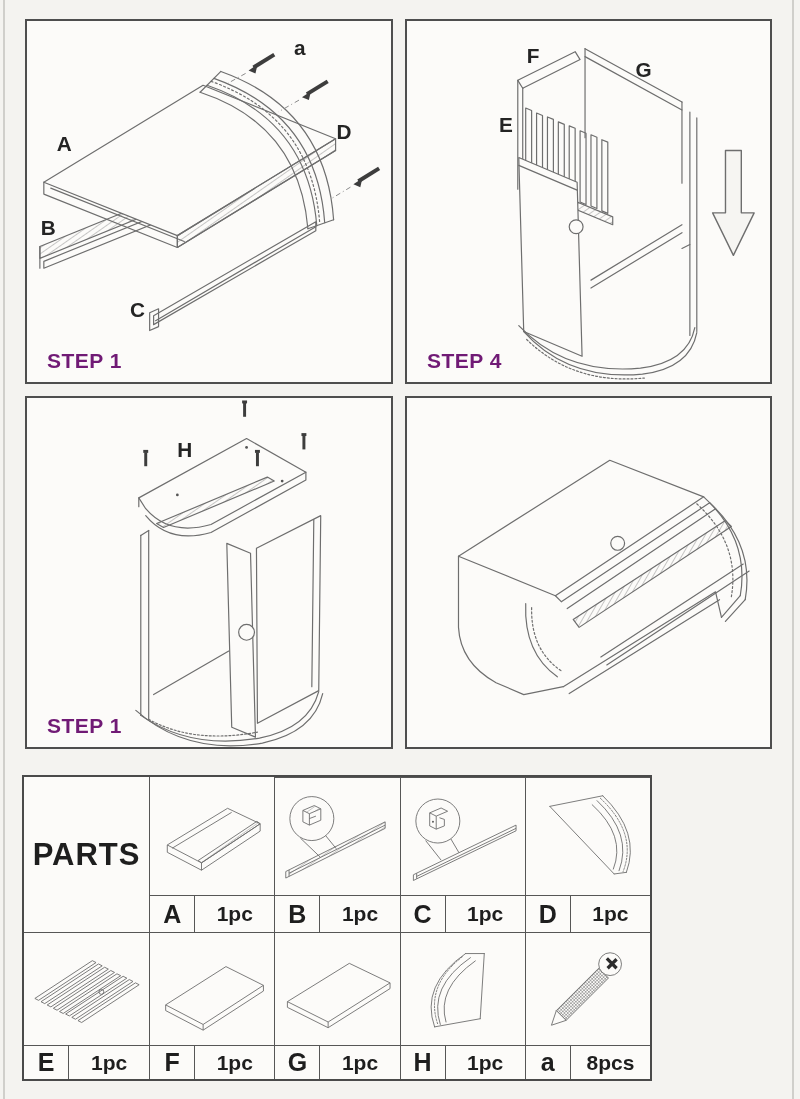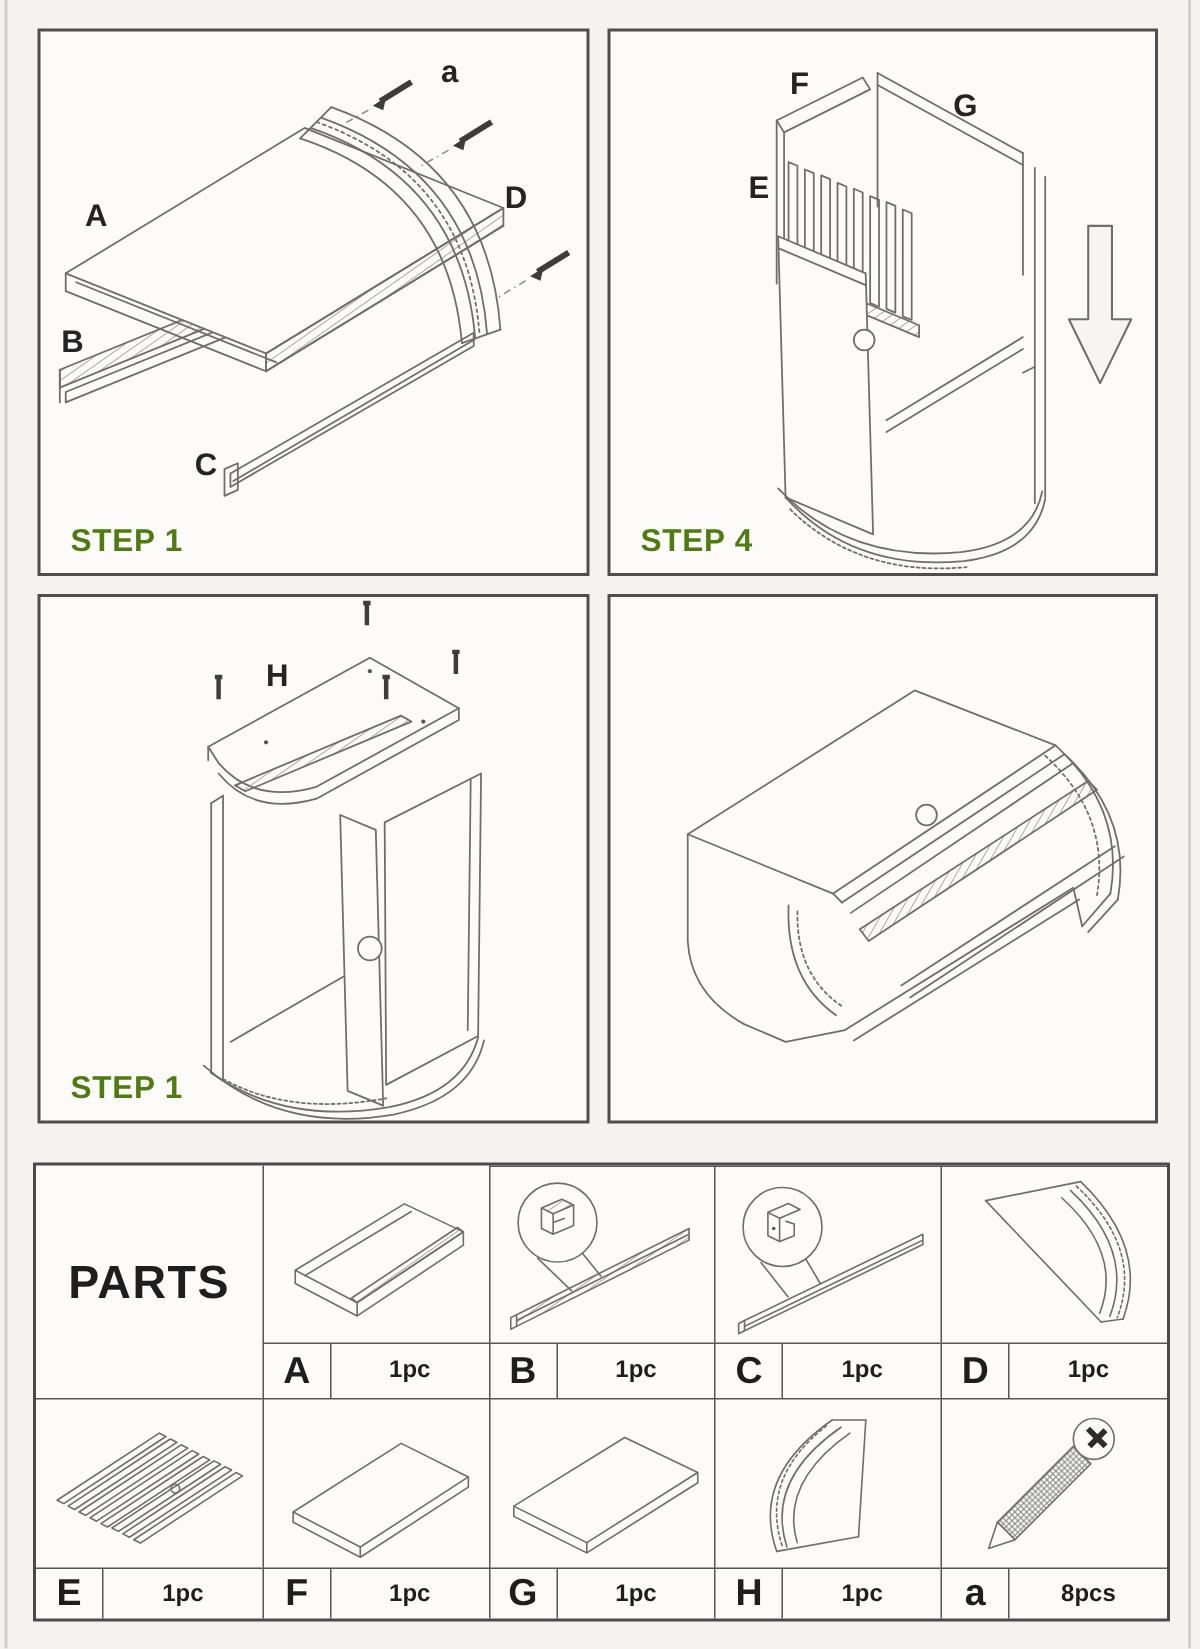--- a/index.html
+++ b/index.html
@@ -11,38 +11,38 @@
   .panel{
     position:absolute;background:#fcfbf9;border:2px solid #4e4e4e;box-sizing:border-box;
   }
   #panel-step1{left:25px;top:19px;width:368px;height:365px}
   #panel-step2{left:405px;top:19px;width:367px;height:365px}
   #panel-step3{left:25px;top:396px;width:368px;height:353px}
   #panel-finished{left:405px;top:396px;width:367px;height:353px}
   .panel svg{display:block;width:100%;height:100%}
   .caption{
     position:absolute;left:20px;bottom:9px;
-    font-size:21px;font-weight:700;color:#4d7c0f;letter-spacing:.5px;
+    font-size:21px;font-weight:700;color:#701a75;letter-spacing:.5px;
   }
   .parts-table{
-    position:absolute;left:22px;top:775px;width:758px;height:306px;
+    position:absolute;left:22px;top:775px;width:630px;height:306px;
     display:grid;grid-template-columns:repeat(5,1fr);
     grid-template-rows:118px 37px 113px 34px;
     background:#fcfbf9;border:2px solid #4a4a4a;box-sizing:border-box;
   }
   .cell{box-sizing:border-box;position:relative;border-left:1.5px solid #565656;border-top:1.5px solid #565656;min-width:0;min-height:0}
   .cell.no-l{border-left:none}
   .cell.no-t{border-top:none}
   .title-cell{display:flex;align-items:center;justify-content:center;
     font-size:31px;font-weight:700;color:#1e1e1e;letter-spacing:1px}
   .img-cell{display:flex;align-items:center;justify-content:center;padding:1px}
   .img-cell svg{width:100%;height:100%}
   .label-cell{display:flex;align-items:stretch;color:#1e1e1e;font-weight:700}
   .label-letter{width:44px;border-right:1.5px solid #565656;display:flex;align-items:center;justify-content:center;font-size:25px}
-  .label-qty{flex:1;display:flex;align-items:center;justify-content:center;font-size:16px}
+  .label-qty{flex:1;display:flex;align-items:center;justify-content:center;font-size:21px}
   .scan-edge{position:absolute;top:0;height:100%;width:2px;background:#b3b1ad;opacity:.55}
   #scan-left{left:3px}
   #scan-right{left:792px}
   text{font-family:"Liberation Sans",sans-serif;font-weight:700;fill:#242424}
 </style>
 </head>
 <body>
 
 <section class="panel" id="panel-step1">
   <svg viewBox="0 0 368 365">

